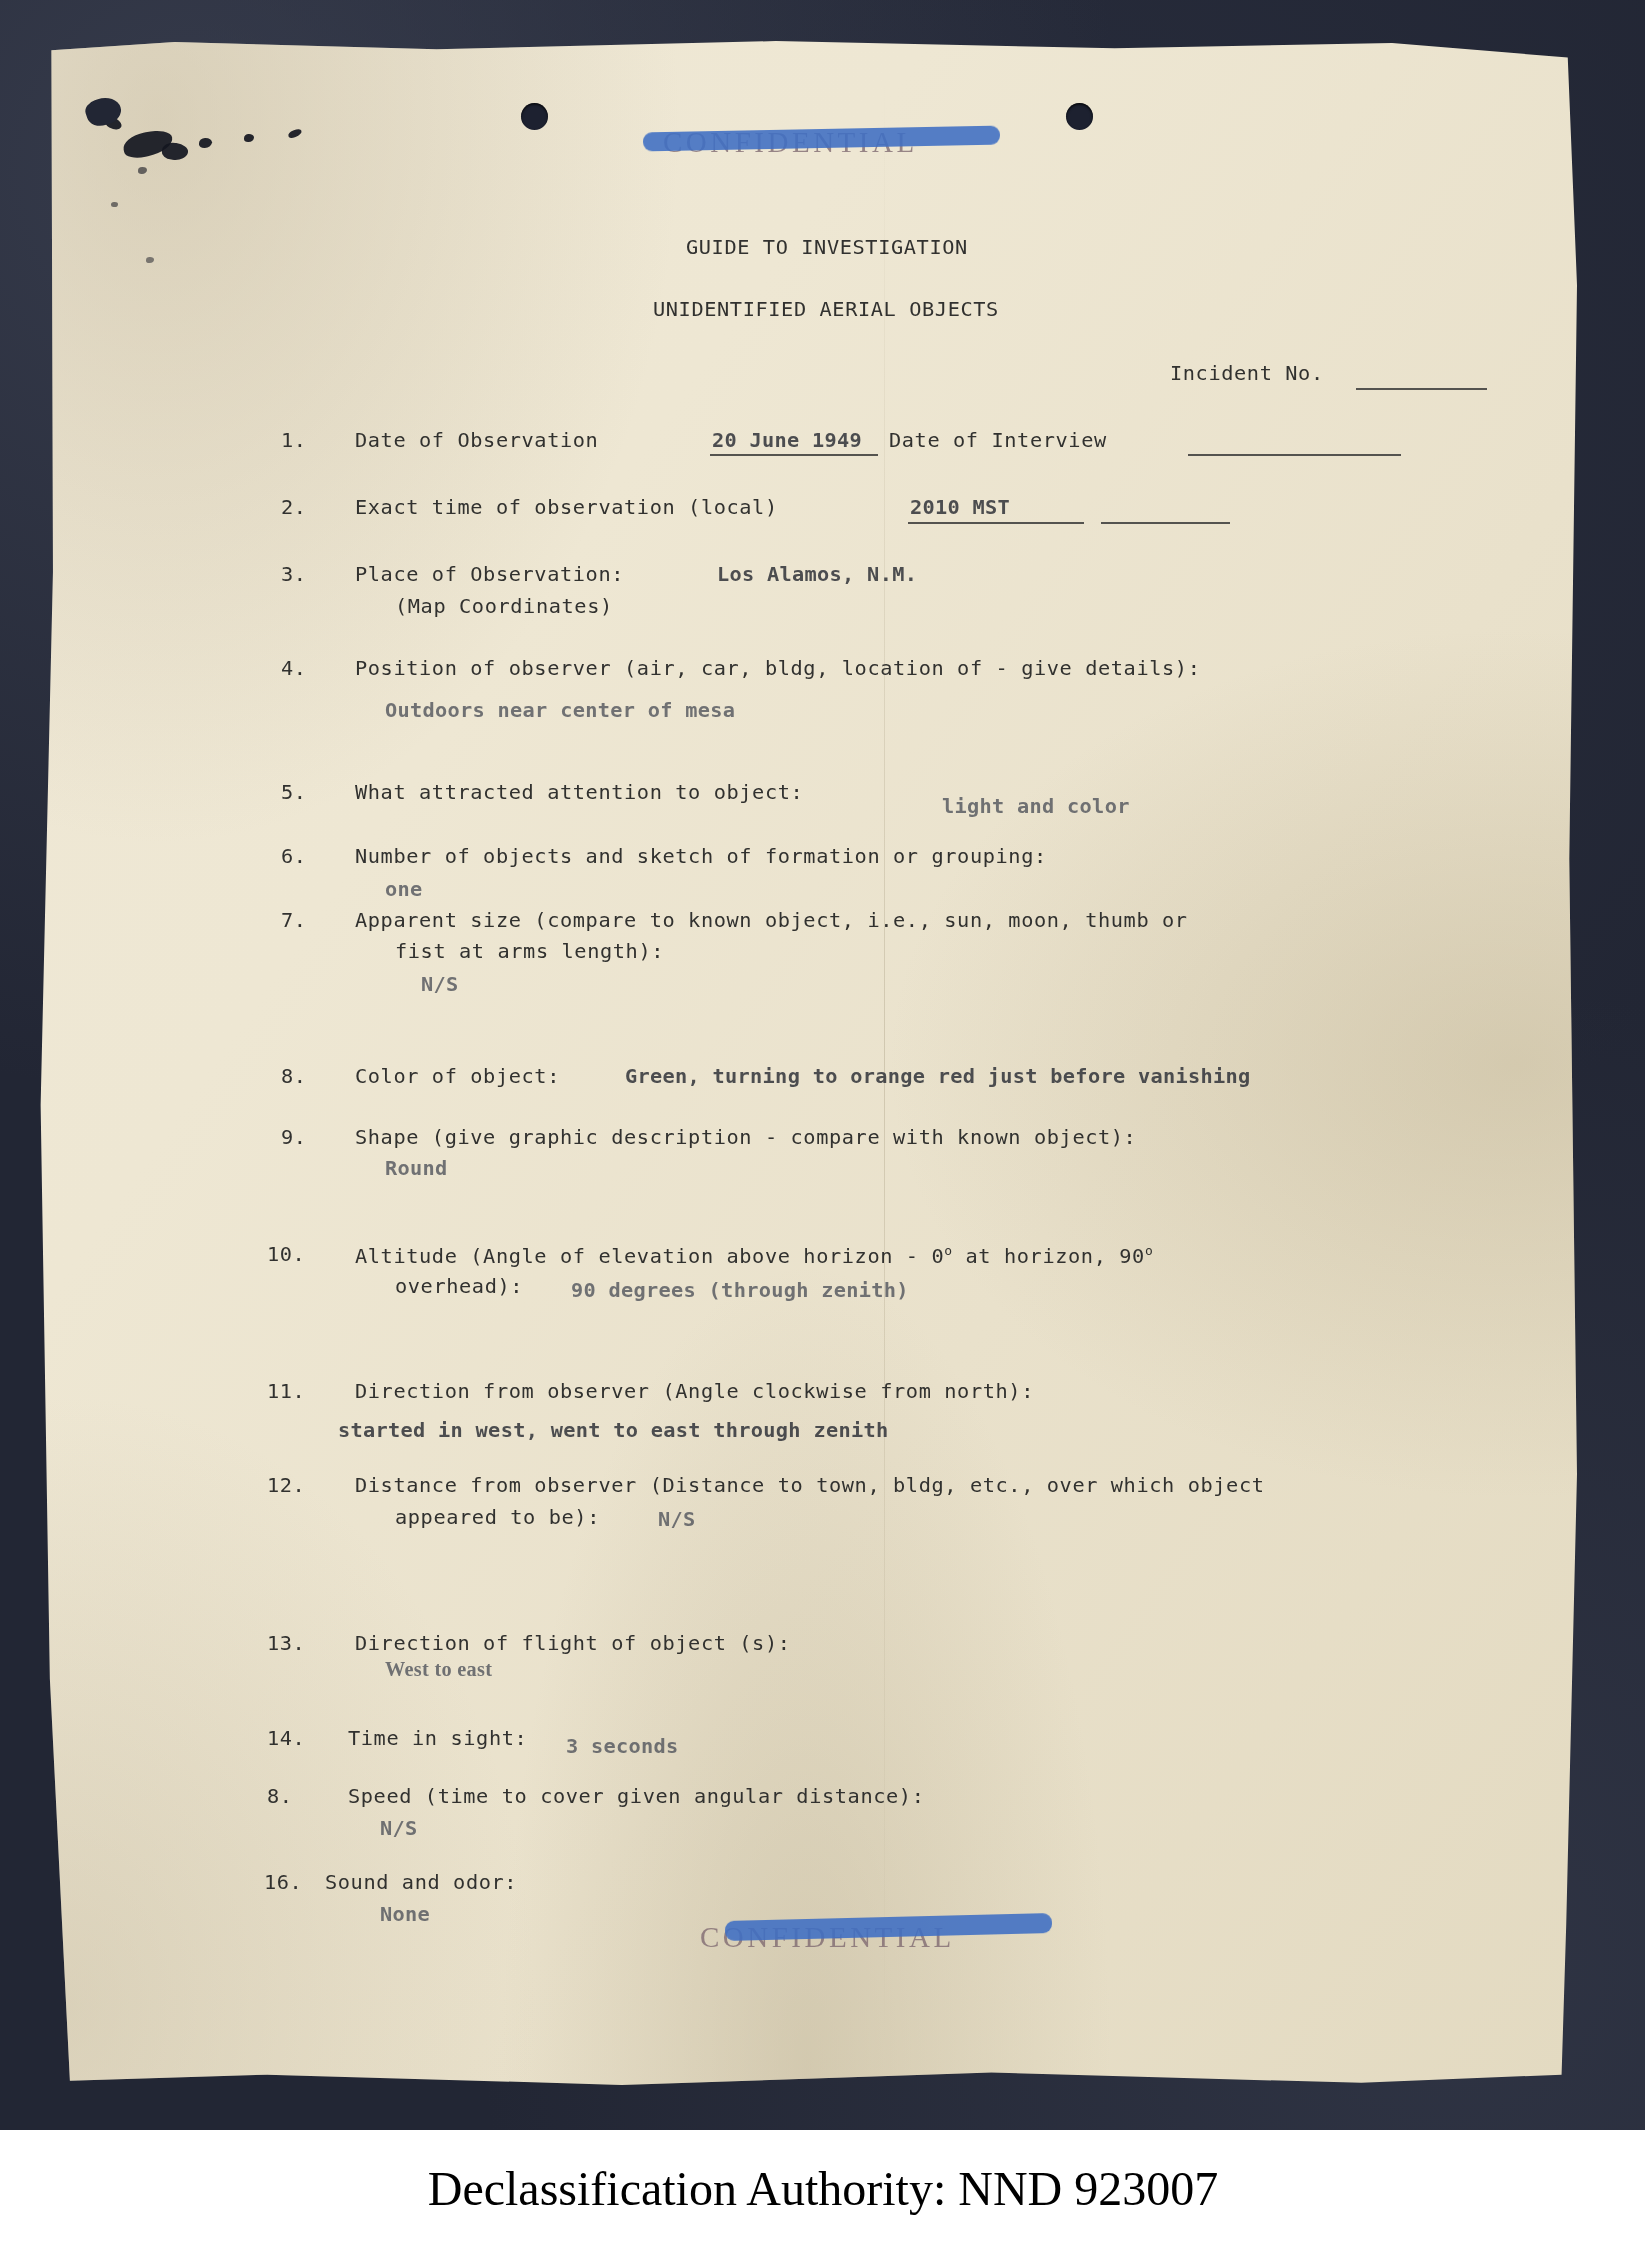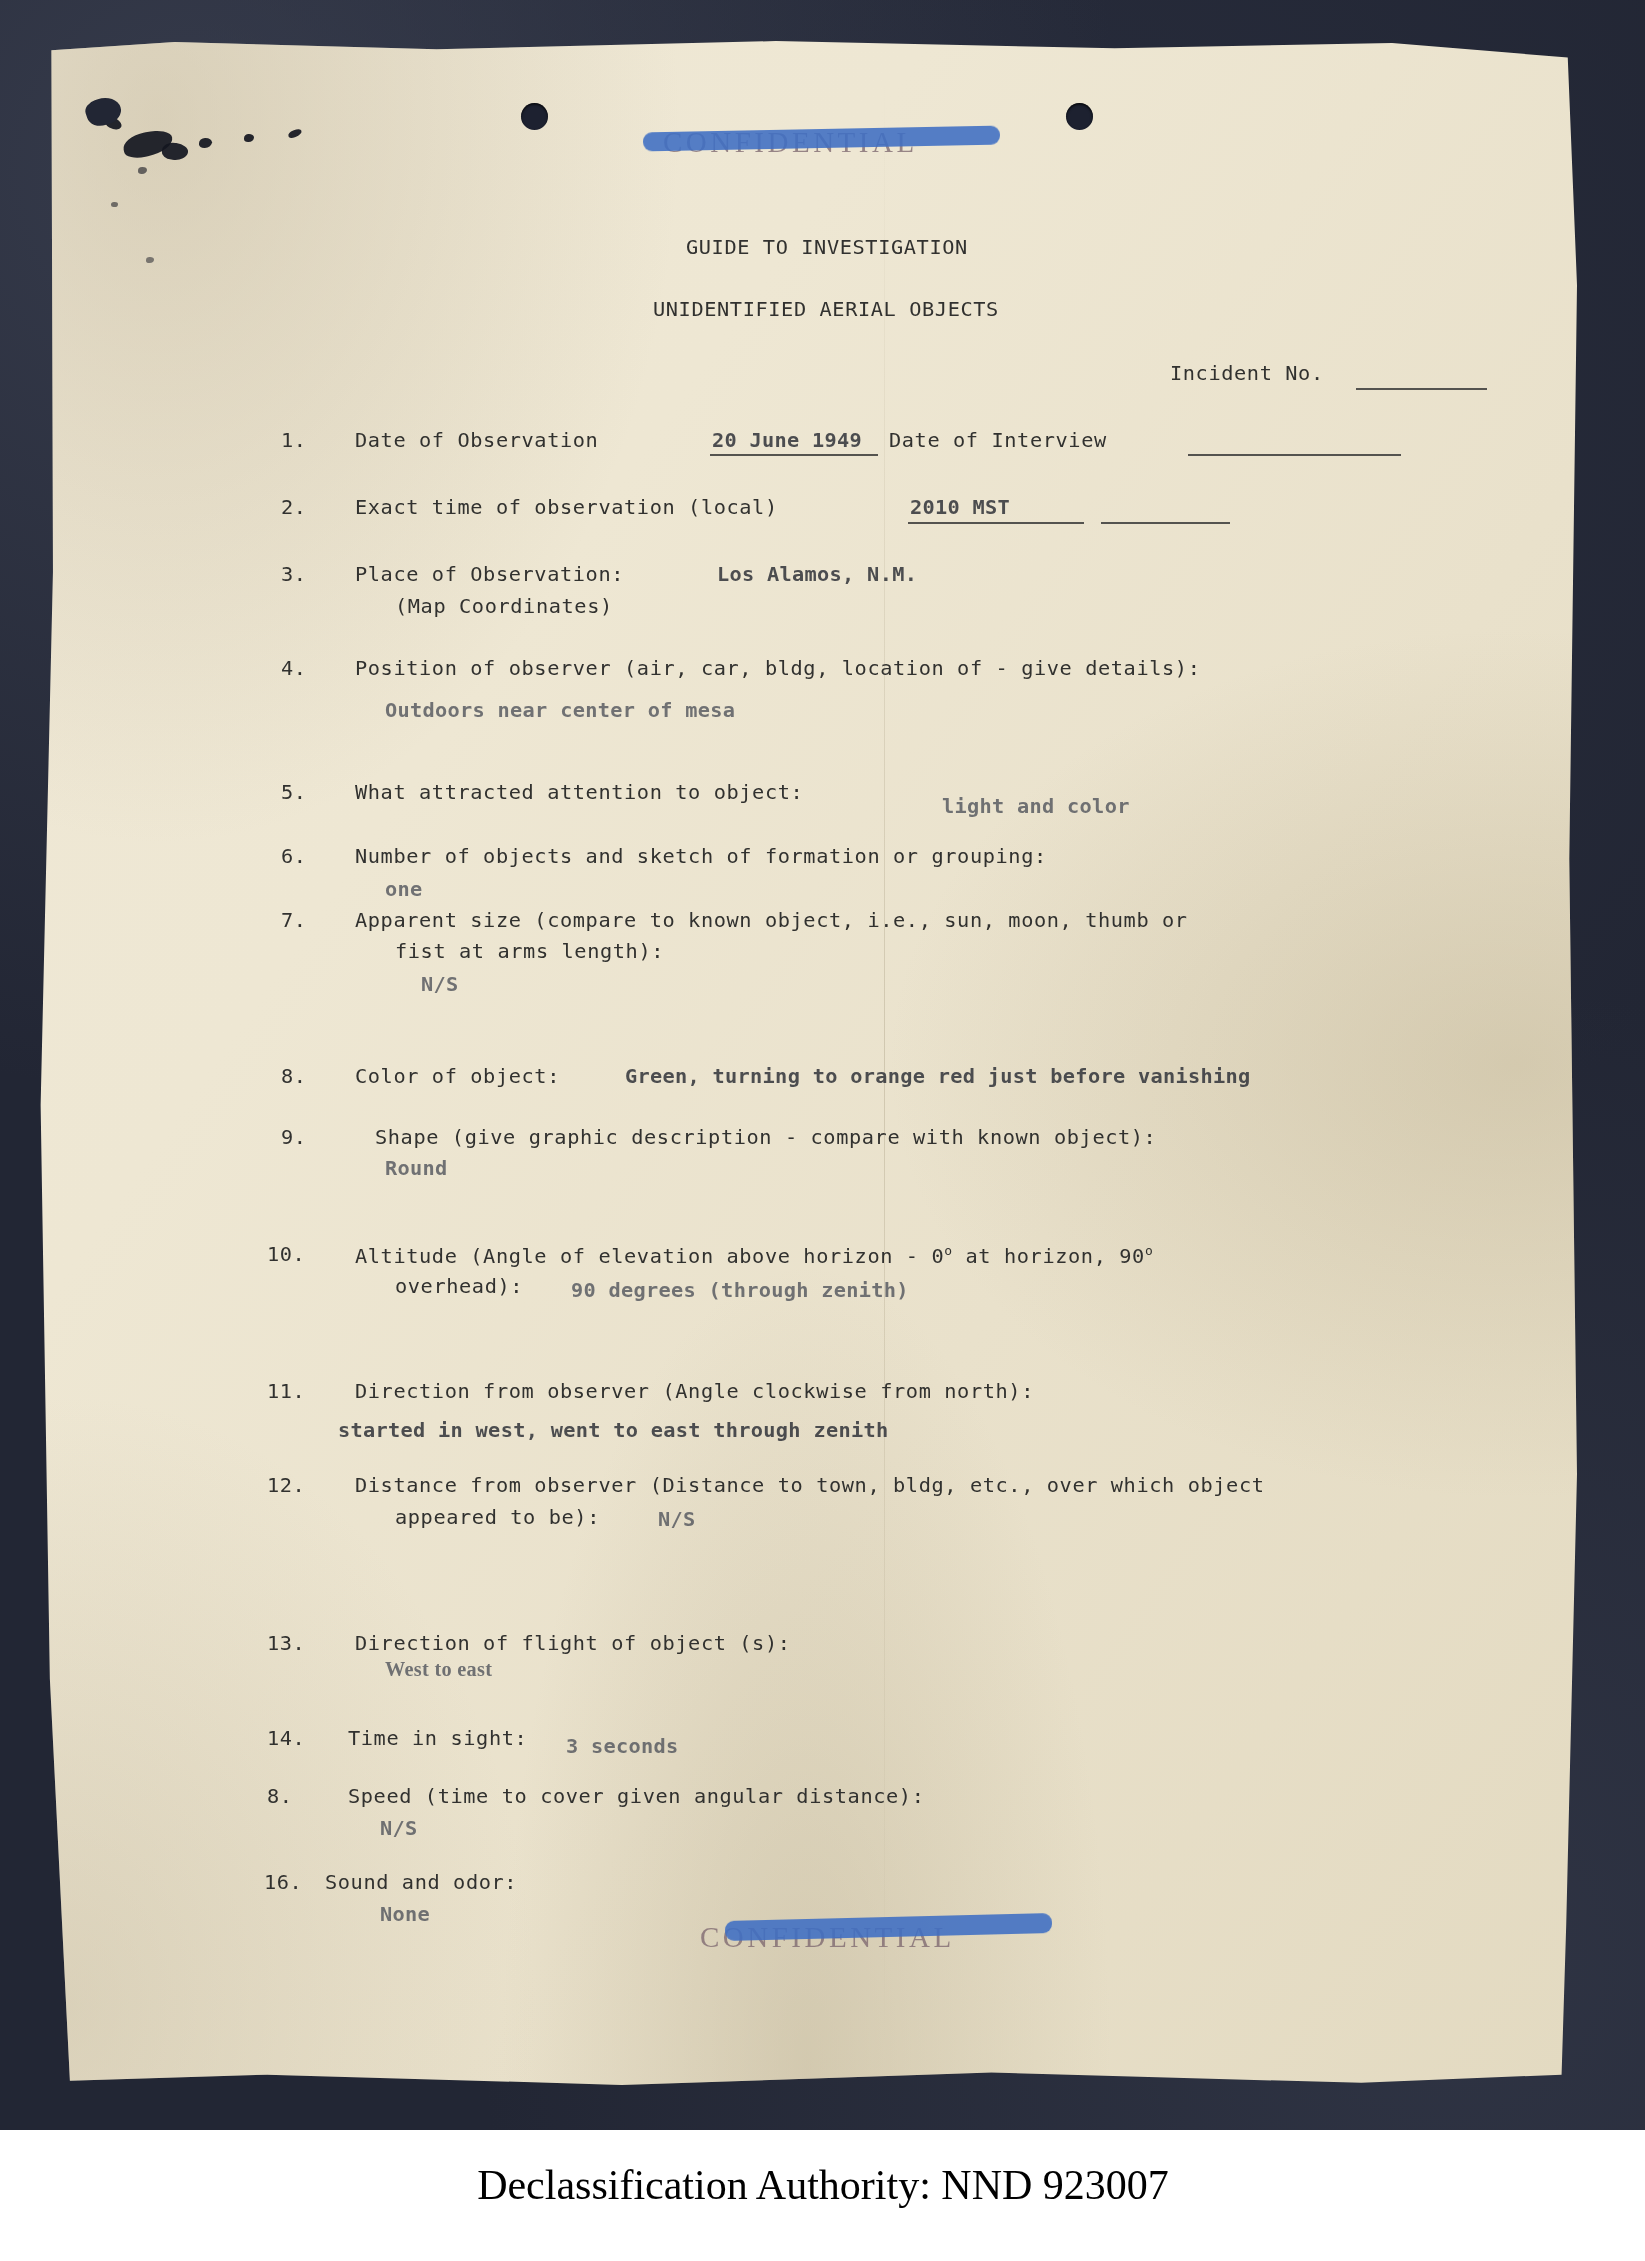--- a/index.html
+++ b/index.html
@@ -180,21 +180,21 @@
     width: 1646px;
     height: 131px;
     background: #ffffff;
   }
   #caption-text {
     position: absolute;
     width: 100%;
     top: 31px;
     text-align: center;
     font-family: "Liberation Serif", serif;
-    font-size: 42px;
+    font-size: 48px;
     color: #000000;
   }
 </style>
 </head>
 <body>
 
 <div id="scan-area">
   <div id="scan-noise"></div>
 
   <div id="page">
@@ -262,21 +262,21 @@
       <div class="t num" style="left:245px; top:871px;">7.</div>
       <div class="t" style="left:319px; top:871px;">Apparent size (compare to known object, i.e., sun, moon, thumb or</div>
       <div class="t" style="left:359px; top:902px;">fist at arms length):</div>
       <div class="t fill" style="left:385px; top:935px;">N/S</div>
 
       <div class="t num" style="left:245px; top:1027px;">8.</div>
       <div class="t" style="left:319px; top:1027px;">Color of object:</div>
       <div class="t fill-dark" style="left:589px; top:1027px;">Green, turning to orange red just before vanishing</div>
 
       <div class="t num" style="left:245px; top:1088px;">9.</div>
-      <div class="t" style="left:319px; top:1088px;margin-left:20px;">Shape (give graphic description - compare with known object):</div>
+      <div class="t" style="left:319px; top:1088px;">Shape (give graphic description - compare with known object):</div>
       <div class="t fill" style="left:349px; top:1119px;">Round</div>
 
       <div class="t num" style="left:231px; top:1205px;">10.</div>
       <div class="t" style="left:319px; top:1205px;"><span>Altitude (Angle of elevation above horizon - 0</span><span class="sup">o</span><span> at horizon, 90</span><span class="sup">o</span></div>
       <div class="t" style="left:359px; top:1237px;">overhead):</div>
       <div class="t fill" style="left:535px; top:1241px;">90 degrees (through zenith)</div>
 
       <div class="t num" style="left:231px; top:1342px;">11.</div>
       <div class="t" style="left:319px; top:1342px;">Direction from observer (Angle clockwise from north):</div>
       <div class="t fill-dark" style="left:302px; top:1381px;">started in west, went to east through zenith</div>

